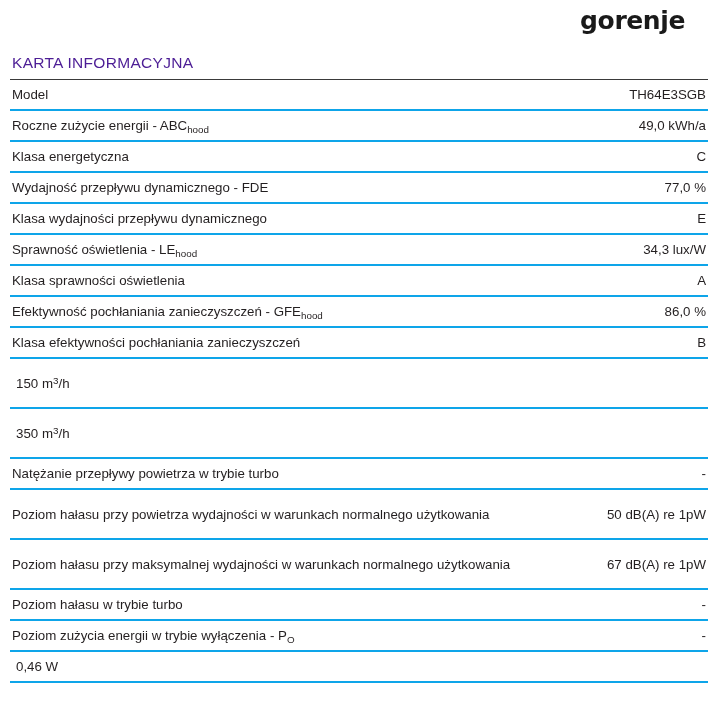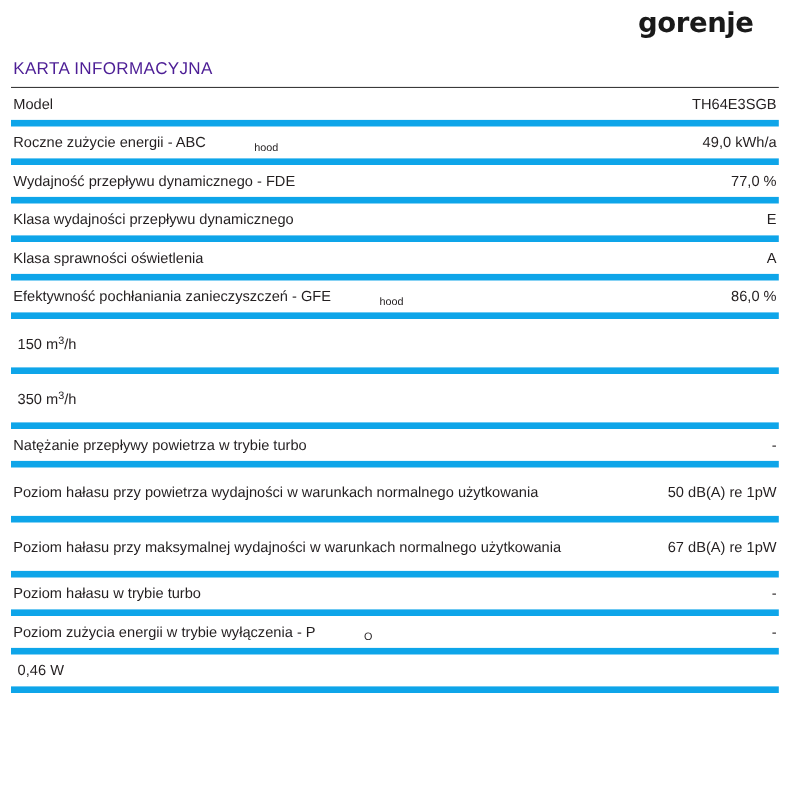--- a/index.html
+++ b/index.html
@@ -54,21 +54,21 @@
   }
 
   
   .table {
     width: 100%;
     border-collapse: collapse;
   }
   .row {
     display: flex;
     align-items: center;
-    border-bottom: 6px solid #0ea5e9;
+    border-bottom: 2px solid #0ea5e9;
     min-height: 28px;
     box-sizing: border-box;
   }
   .row.two-line {
     min-height: 50px;
   }
   .label {
     flex: 1 1 auto;
     font-size: 13.3px;
     line-height: 19px;
@@ -84,21 +84,20 @@
     color: #231f20;
     padding: 5px 2px 5px 6px;
     white-space: nowrap;
     box-sizing: border-box;
   }
 
   sub {
     font-size: 0.74em;
     line-height: 0;
     vertical-align: -0.28em;
-    margin-left: 44px;
   }
   sup {
     font-size: 0.74em;
     line-height: 0;
     vertical-align: 0.42em;
   }
 </style>
 </head>
 <body>
 
@@ -113,34 +112,46 @@
   <div class="table" id="spec-table">
       <div class="row">
         <div class="label">Model</div>
         <div class="value">TH64E3SGB</div>
       </div>
       <div class="row">
         <div class="label">Roczne zużycie energii - ABC<sub>hood</sub></div>
         <div class="value">49,0 kWh/a</div>
       </div>
       <div class="row">
+        <div class="label">Klasa energetyczna</div>
+        <div class="value">C</div>
+      </div>
+      <div class="row">
         <div class="label">Wydajność przepływu dynamicznego - FDE</div>
         <div class="value">77,0 %</div>
       </div>
       <div class="row">
         <div class="label">Klasa wydajności przepływu dynamicznego</div>
         <div class="value">E</div>
       </div>
       <div class="row">
+        <div class="label">Sprawność oświetlenia - LE<sub>hood</sub></div>
+        <div class="value">34,3 lux/W</div>
+      </div>
+      <div class="row">
         <div class="label">Klasa sprawności oświetlenia</div>
         <div class="value">A</div>
       </div>
       <div class="row">
         <div class="label">Efektywność pochłaniania zanieczyszczeń - GFE<sub>hood</sub></div>
         <div class="value">86,0 %</div>
+      </div>
+      <div class="row">
+        <div class="label">Klasa efektywności pochłaniania zanieczyszczeń</div>
+        <div class="value">B</div>
       </div>
       <div class="row two-line">
         <div class="value">150 m<sup>3</sup>/h</div>
       </div>
       <div class="row two-line">
         <div class="value">350 m<sup>3</sup>/h</div>
       </div>
       <div class="row">
         <div class="label">Natężanie przepływy powietrza w trybie turbo</div>
         <div class="value">-</div>

